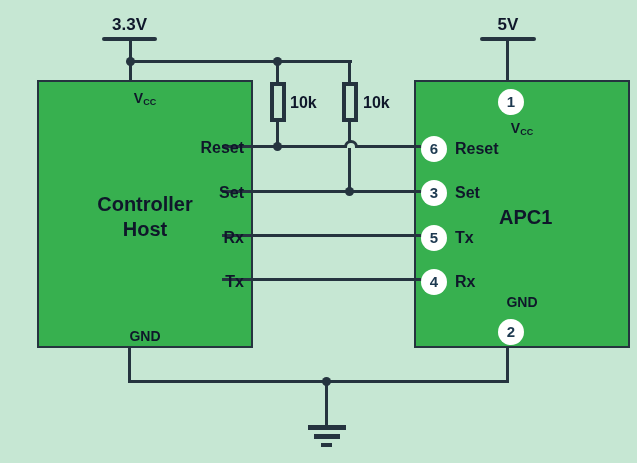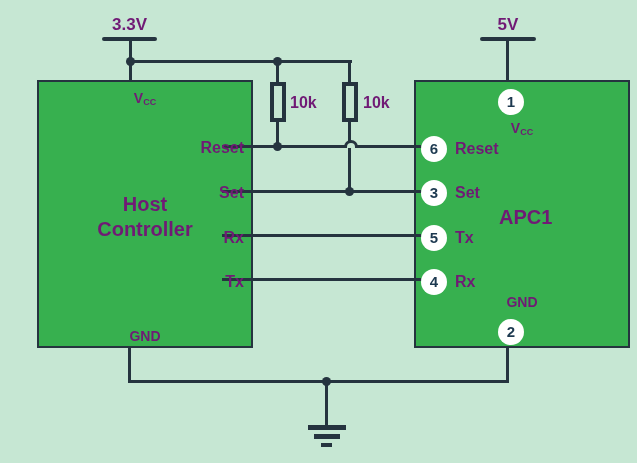--- a/index.html
+++ b/index.html
@@ -38,21 +38,21 @@
     border:3px solid #25343f;border-bottom:none;
     border-radius:8px 8px 0 0;box-sizing:border-box;
     background:#c6e7d3;z-index:3;
   }
   .resistor{
     position:absolute;width:16px;height:40px;
     border:4px solid #25343f;box-sizing:border-box;
     background:#c6e7d3;z-index:3;
   }
   
-  .lbl{position:absolute;color:#701a75;font-weight:600;white-space:nowrap;z-index:4;}
+  .lbl{position:absolute;color:#0f172a;font-weight:600;white-space:nowrap;z-index:4;}
   .supply-lbl{font-size:17px;text-align:center;}
   .res-lbl{font-size:16px;}
   .center-lbl{left:0;right:0;text-align:center;}
   .title{font-size:20px;line-height:25px;text-align:center;}
   .pin-lbl{font-size:16px;line-height:20px;}
   .vg-lbl{font-size:14px;line-height:17px;}
   .sub{font-size:9px;vertical-align:-2px;letter-spacing:0;}
   .pin-circle{
     position:absolute;width:26px;height:26px;border-radius:50%;
     background:#ffffff;color:#1d3950;
@@ -62,22 +62,22 @@
   .gnd-bar{position:absolute;background:#25343f;z-index:2;}
 </style>
 </head>
 <body>
 
 <div class="canvas">
 
   <div class="chipbox" id="host-box">
     <div class="lbl vg-lbl center-lbl" style="top:8px;"><span>V</span><span class="sub">CC</span></div>
     <div class="lbl title center-lbl" style="top:110px;">
+      <div>Controller</div>
       <div>Host</div>
-      <div>Controller</div>
     </div>
     <div class="lbl pin-lbl" style="right:7px;top:56px;">Reset</div>
     <div class="lbl pin-lbl" style="right:7px;top:101px;">Set</div>
     <div class="lbl pin-lbl" style="right:7px;top:146px;">Rx</div>
     <div class="lbl pin-lbl" style="right:7px;top:190px;">Tx</div>
     <div class="lbl vg-lbl center-lbl" style="top:246px;">GND</div>
   </div>
 
   <div class="chipbox" id="apc-box">
     <div class="pin-circle" style="left:82px;top:7px;">1</div>

